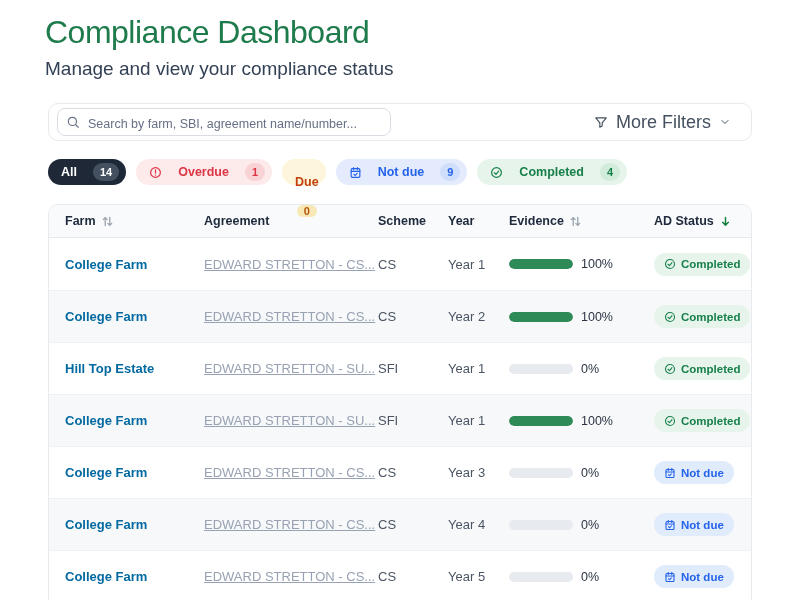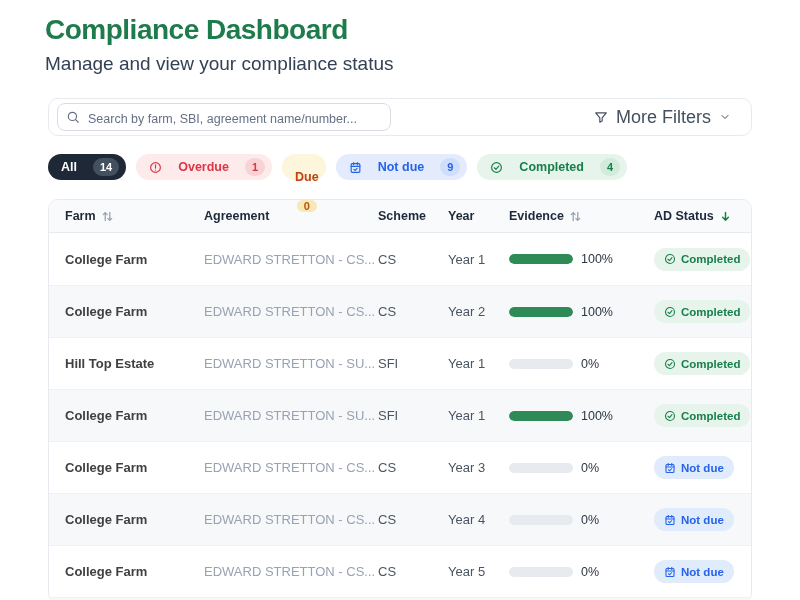--- a/index.html
+++ b/index.html
@@ -1,21 +1,21 @@
 <!DOCTYPE html>
 <html><head>
 <meta charset="utf-8">
 <style>
   * { margin:0; padding:0; box-sizing:border-box; }
   html,body { width:800px; height:600px; overflow:hidden; background:#ffffff;
     font-family:"Liberation Sans", sans-serif; }
   .page { padding:14px 48px 0 48px; }
 
   
-  .page-title { font-size:28px; font-weight:700; color:#1e7b4c; letter-spacing:-0.5px; margin-left:-3px; }
+  .page-title { font-size:32px; font-weight:400; color:#1e7b4c; letter-spacing:-0.5px; margin-left:-3px; }
   .page-subtitle { font-size:19px; color:#334155; margin-top:7px; margin-left:-3px; }
 
   
   .toolbar-card { margin-top:23px; height:38px; border:1px solid #e7eaee; border-radius:10px;
     display:flex; align-items:center; justify-content:space-between; padding:0 20px 0 8px; background:#fff; }
   .search-box { position:relative; width:334px; height:28px; }
   .search-box svg { position:absolute; left:9px; top:7px; width:14px; height:14px; color:#667085; }
   .search-input { width:100%; height:28px; border:1px solid #d8dde4; border-radius:8px;
     padding:4px 10px 0 30px; font-size:12.5px; color:#334155; outline:none; background:#fff;
     font-family:"Liberation Sans", sans-serif; }
@@ -61,22 +61,22 @@
   .col-agreement { width:174px; }
   .col-scheme { width:70px; }
   .col-year { width:61px; }
   .col-evidence { width:145px; }
   .col-status { width:97px; }
 
   .trow { height:52px; display:flex; align-items:center; border-top:1px solid #eef1f5; background:#fff; }
   .trow:first-child { border-top:none; }
   .trow--alt { background:#f7f8fa; }
   .cell { font-size:13px; }
-  .cell-farm { font-weight:700; color:#404040; }
-  .cell-agreement { color:#98a2b3; }
+  .cell-farm { font-weight:700; color:#0369a1; }
+  .cell-agreement { color:#98a2b3;text-decoration:underline; }
   .cell-scheme, .cell-year { color:#4b5563; }
   .evidence-wrap { display:flex; align-items:center; }
   .progress-track { width:64px; height:10px; border-radius:5px; background:#e7eaee; overflow:hidden; }
   .progress-fill { height:10px; border-radius:5px; background:#2e8b57; width:0; }
   .evidence-label { margin-left:8px; font-size:12.5px; color:#2b3544; }
 
   .badge { display:inline-flex; align-items:center; gap:5px; height:23px; padding:0 10px;
     border-radius:12px; font-size:11.5px; font-weight:700; }
   .badge svg { width:12px; height:12px; }
   .badge--completed { background:#e7f4ec; color:#17804a; }

